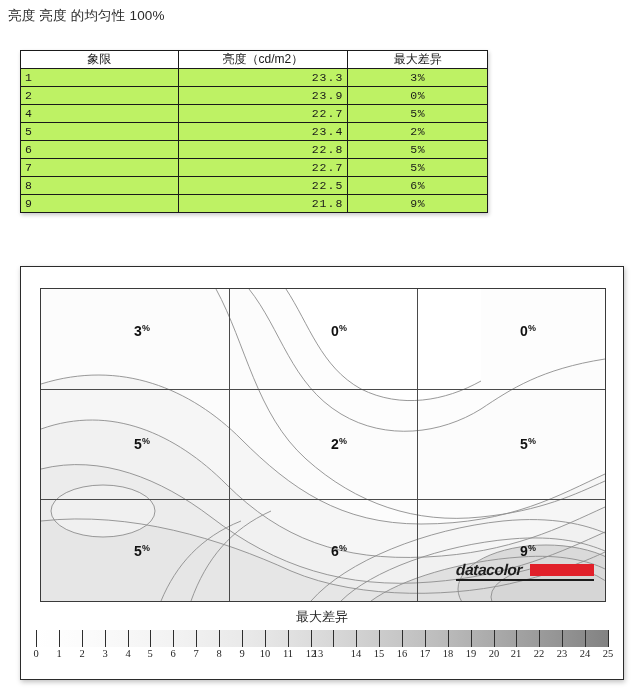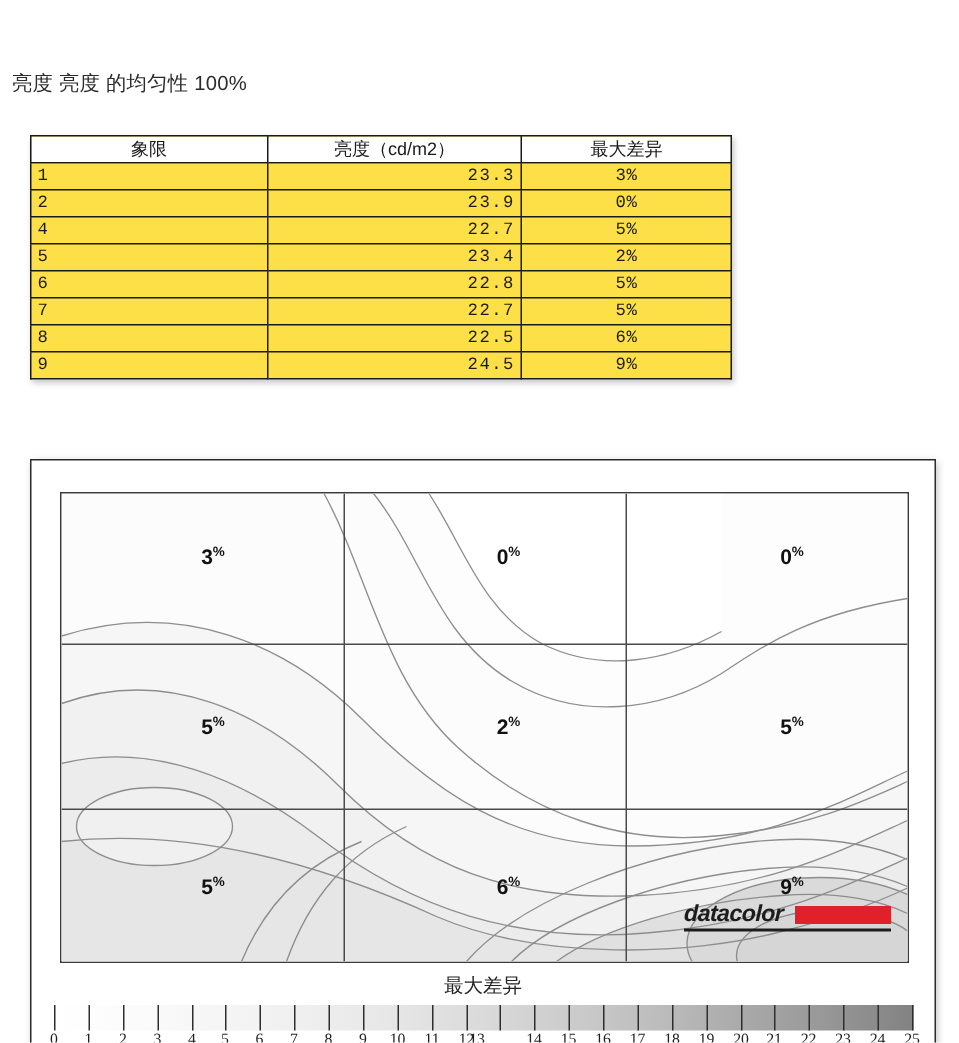--- a/index.html
+++ b/index.html
@@ -10,21 +10,20 @@
     height: 695px;
     overflow: hidden;
     font-family: "Liberation Sans", sans-serif;
   }
 
   #root {
     position: relative;
     width: 639px;
     height: 564px;
     background: #ffffff;
-    margin-top: 40px;
   }
 
   
   .page-title {
     position: absolute;
     left: 8px;
     top: 7px;
     font-size: 13.5px;
     color: #2a2a2a;
     letter-spacing: 0.2px;
@@ -37,21 +36,21 @@
     position: absolute;
     left: 20px;
     top: 50px;
     width: 468px;
     box-shadow: 1px 2px 4px rgba(0,0,0,0.22);
     background: #fff;
   }
   table.data-table {
     border-collapse: collapse;
     width: 468px;
-    background: #fde047;
+    background: #bef264;
     font-family: "Liberation Serif", serif;
   }
   table.data-table th,
   table.data-table td {
     border: 1px solid #1a1a1a;
     height: 17px;
     line-height: 17px;
     font-size: 12px;
     color: #1a1a1a;
     padding: 0 4px;
@@ -284,21 +283,21 @@
             <td class="c-lum">22.7</td>
             <td class="c-dev">5%</td>
           </tr>
           <tr>
             <td class="c-quad">8</td>
             <td class="c-lum">22.5</td>
             <td class="c-dev">6%</td>
           </tr>
           <tr>
             <td class="c-quad">9</td>
-            <td class="c-lum">24.5</td>
+            <td class="c-lum">21.8</td>
             <td class="c-dev">9%</td>
           </tr>
         </tbody>
     </table>
   </div>
 
   <div class="chart-panel">
 
     <div class="plot-area">
 

